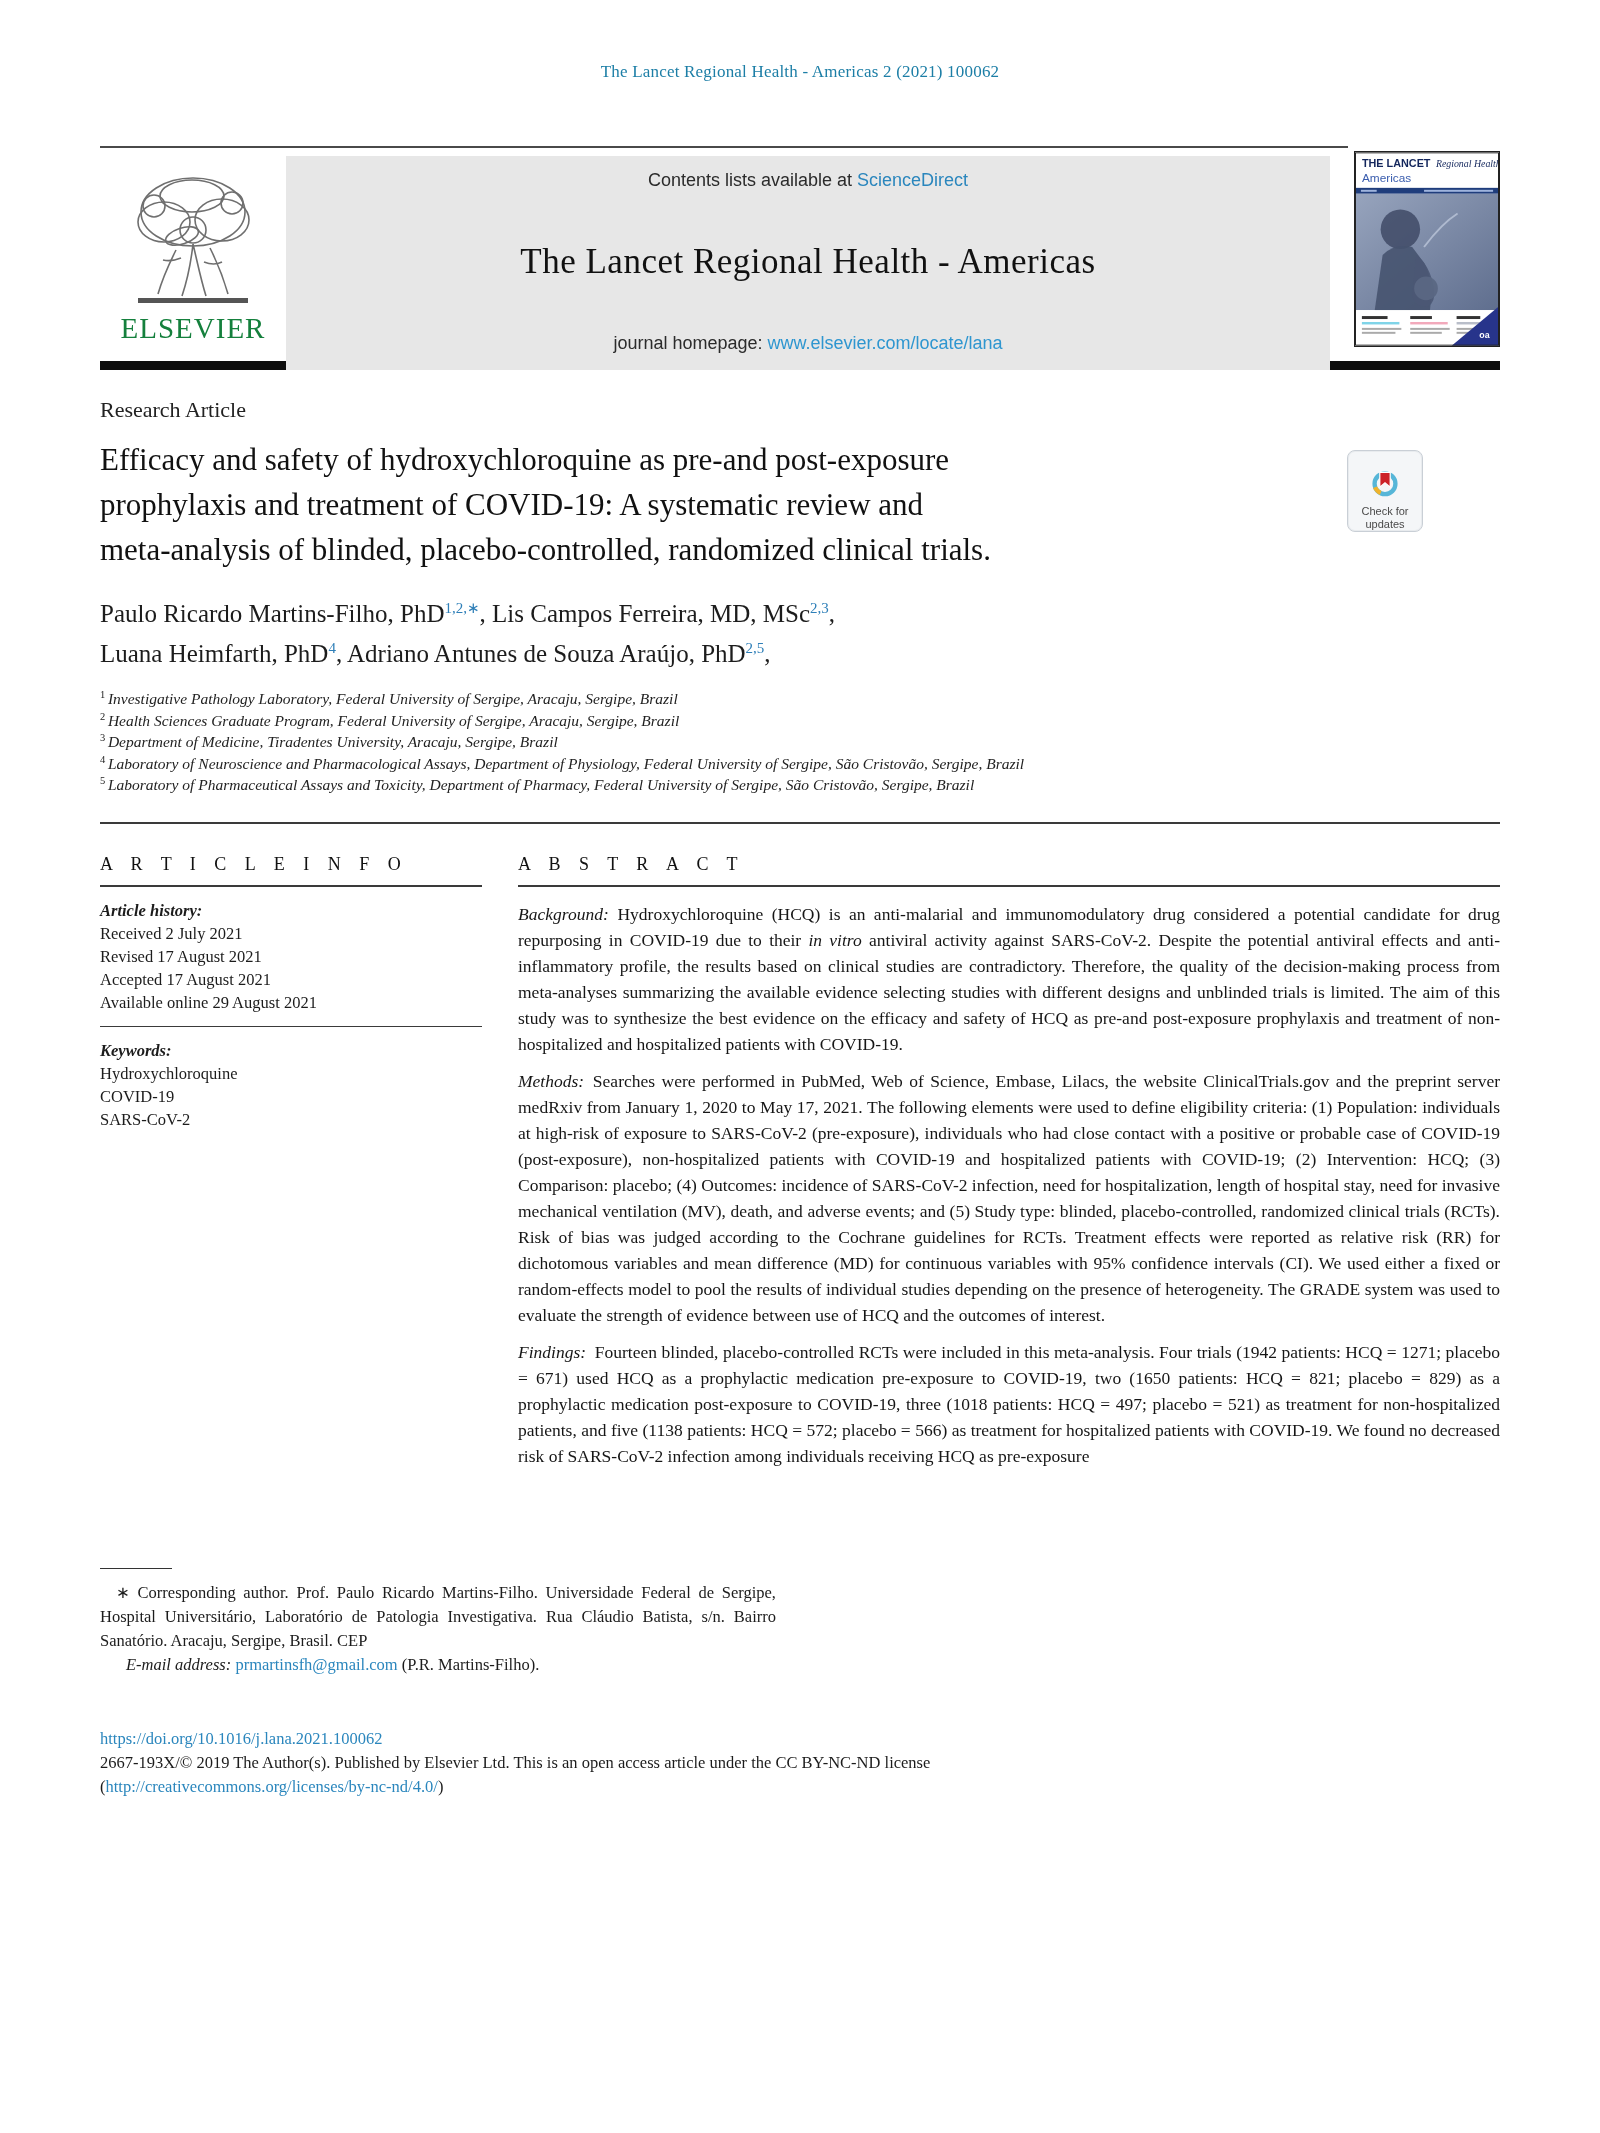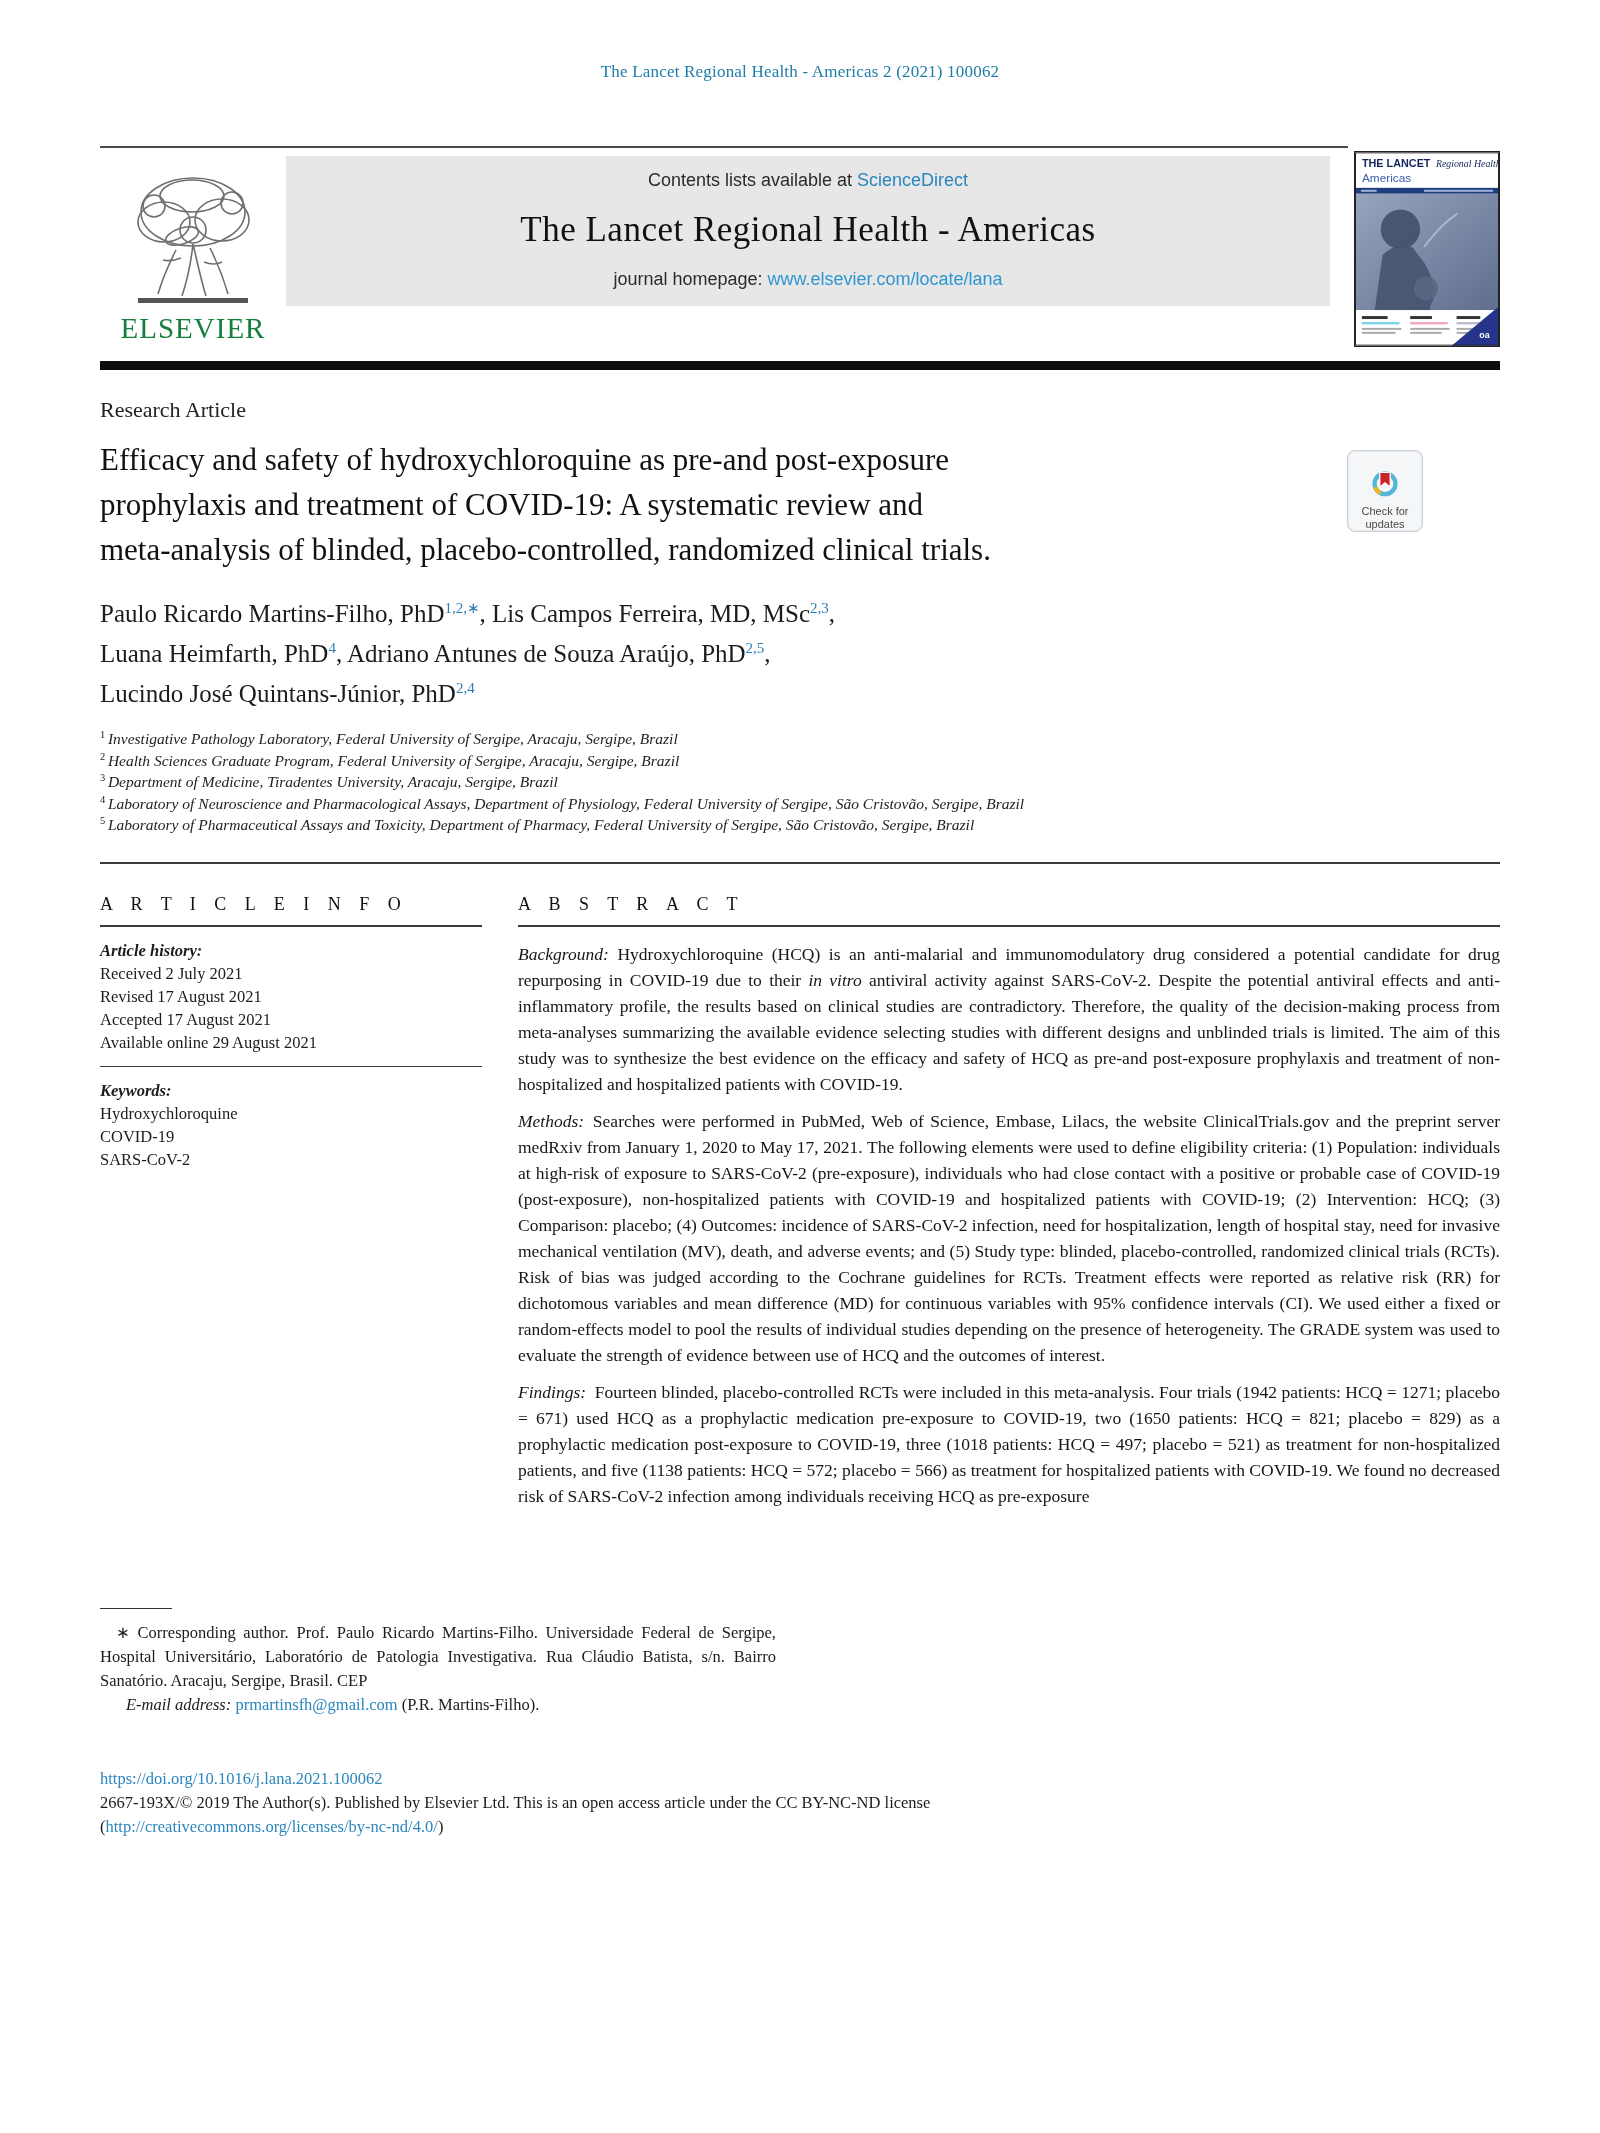--- a/index.html
+++ b/index.html
@@ -24,21 +24,21 @@
   .masthead { display:flex; margin-top:3px; height:196px; position:relative; }
   .logo-block { width:186px; display:flex; flex-direction:column; align-items:center; justify-content:flex-end; padding-bottom:2px; }
   .logo-art { width:150px; height:140px; }
   .elsevier-word {
     font-family:"Liberation Serif", serif; color:#15803d;
     font-size:29px; letter-spacing:1px; margin-top:2px;
   }
   .banner {
     flex:1; background:#e7e7e7; margin-left:0px;
     display:flex; flex-direction:column; align-items:center; justify-content:space-between;
-    padding:14px 10px 16px 10px; height:150px; margin-top:5px;
+    padding:14px 10px 16px 10px; height:214px; margin-top:5px;
   }
   .contents-line { font-family:"Liberation Sans", sans-serif; font-size:18px; color:#2b2b2b; }
   .contents-line a, .homepage-line a { color:#2e96d0; text-decoration:none; }
   .banner-title { font-family:"Liberation Serif", serif; font-size:35px; color:#111; letter-spacing:.5px; }
   .homepage-line { font-family:"Liberation Sans", sans-serif; font-size:18px; color:#2b2b2b; }
 
   .cover { width:146px; height:196px; margin-left:24px; border:1px solid #222; background:#fff; flex:none; }
 
   .black-bar { height:9px; background:#0d0d0d; margin-top:14px; width:1400px; }
 
@@ -191,21 +191,20 @@
         <path d="M13 4 h12 v17 l-6 -5 l-6 5 Z" fill="#cc2229" stroke="#ffffff" stroke-width="1.4"></path>
       </svg>
       <div class="badge-text">
         <span>Check for</span><br><span>updates</span>
       </div>
     </div>
 
     <div class="authors" id="authors">
         <div class="author-line"><span>Paulo Ricardo Martins-Filho, PhD</span><sup class="sup">1,2,∗</sup><span>, </span><span>Lis Campos Ferreira, MD, MSc</span><sup class="sup">2,3</sup><span>,</span></div>
         <div class="author-line"><span>Luana Heimfarth, PhD</span><sup class="sup">4</sup><span>, </span><span>Adriano Antunes de Souza Araújo, PhD</span><sup class="sup">2,5</sup><span>,</span></div>
-        <div class="author-line"><span>Lucindo José Quintans-Júnior, PhD</span><sup class="sup">2,4</sup></div>
       </div>
     <div class="affiliations" id="affiliations">
         <div><sup class="aff-sup">1 </sup><span>Investigative Pathology Laboratory, Federal University of Sergipe, Aracaju, Sergipe, Brazil</span></div>
         <div><sup class="aff-sup">2 </sup><span>Health Sciences Graduate Program, Federal University of Sergipe, Aracaju, Sergipe, Brazil</span></div>
         <div><sup class="aff-sup">3 </sup><span>Department of Medicine, Tiradentes University, Aracaju, Sergipe, Brazil</span></div>
         <div><sup class="aff-sup">4 </sup><span>Laboratory of Neuroscience and Pharmacological Assays, Department of Physiology, Federal University of Sergipe, São Cristovão, Sergipe, Brazil</span></div>
         <div><sup class="aff-sup">5 </sup><span>Laboratory of Pharmaceutical Assays and Toxicity, Department of Pharmacy, Federal University of Sergipe, São Cristovão, Sergipe, Brazil</span></div>
       </div>
   </div>
 

